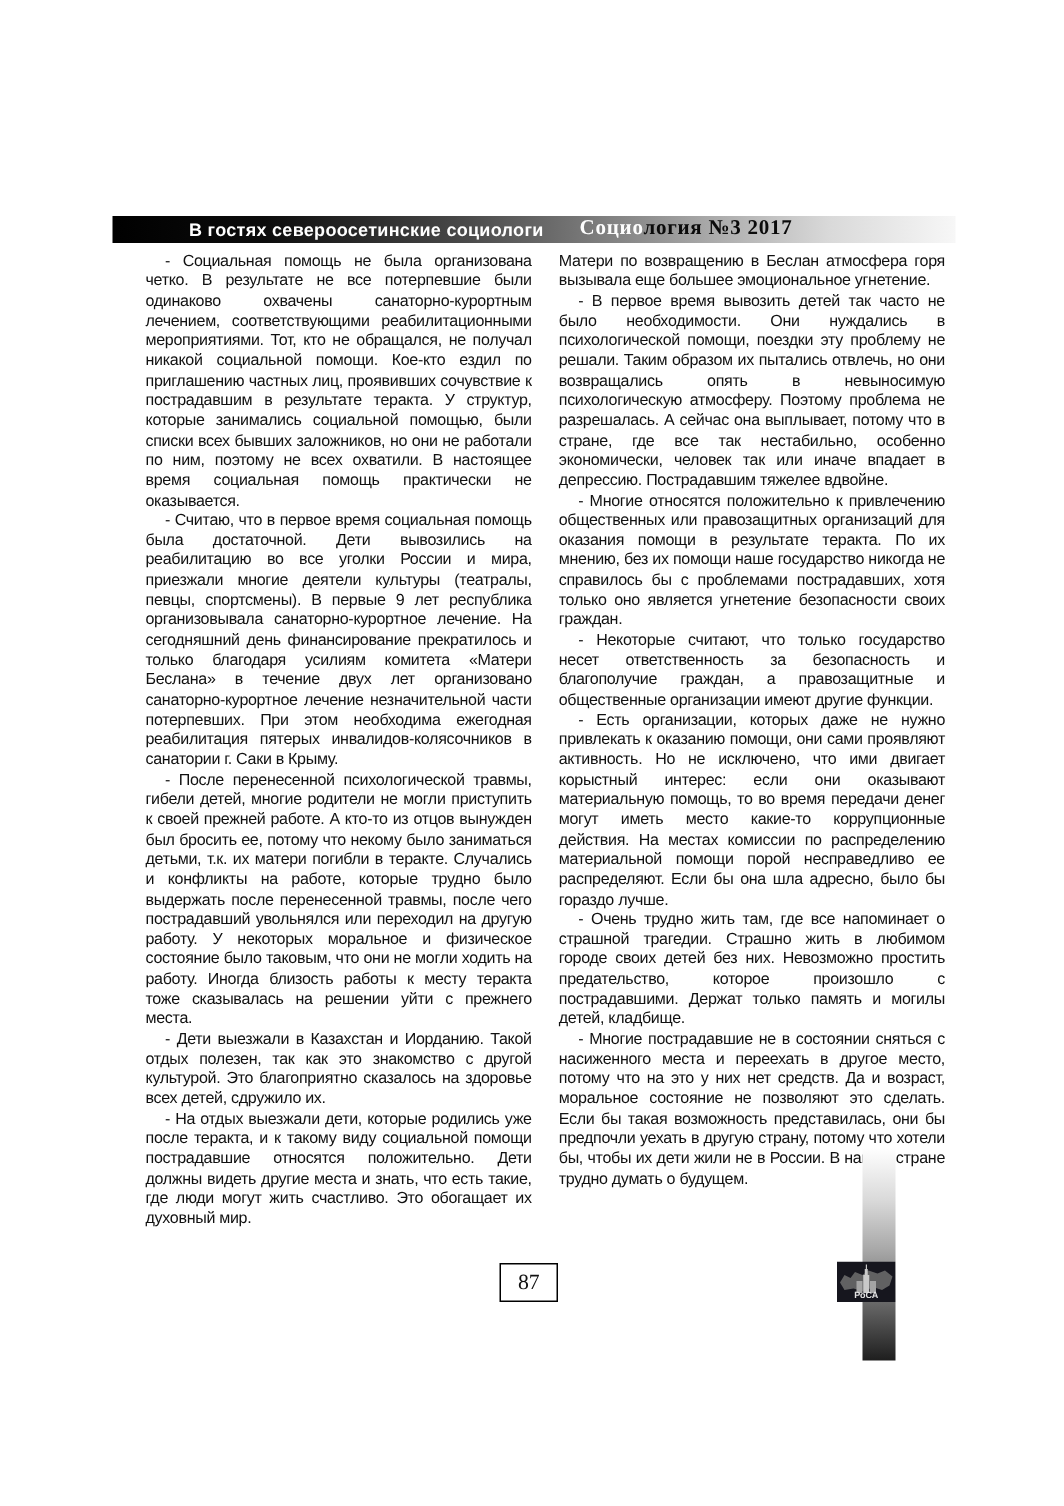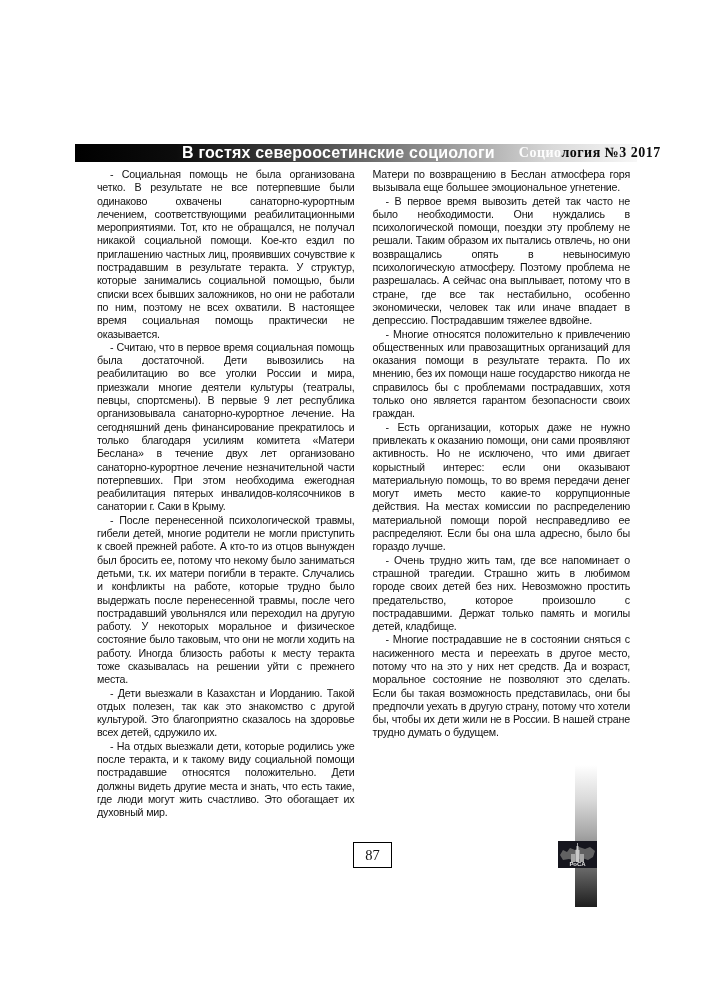--- a/index.html
+++ b/index.html
@@ -10,22 +10,22 @@
     font-family:"Liberation Sans",sans-serif;
     overflow:hidden;
   }
   
   .header-bar{
     position:absolute;left:75px;top:144px;width:562px;height:18px;
     background:linear-gradient(90deg,#000 0%,#0c0c0c 18%,#4a4a4a 42%,#8b8b8b 62%,#d9d9d9 85%,#f7f7f7 100%);
     display:flex;align-items:center;
   }
   .header-section-title{
-    margin-left:107px;
-    color:#fff;font-weight:bold;font-size:16px;letter-spacing:0.2px;
+    margin-left:51px;
+    color:#fff;font-weight:bold;font-size:12px;letter-spacing:0.2px;
     white-space:nowrap;
   }
   .header-journal{
     margin-left:24px;
     font-family:"Liberation Serif",serif;font-weight:bold;font-size:14px;
     white-space:nowrap;letter-spacing:0.5px;
   }
   .journal-white{color:#fdfdfd;text-align:center;}
   .journal-black{color:#0b0b0b;}
   
@@ -41,21 +41,20 @@
     color:#111;
   }
   .col-right .para:first-child{text-indent:0;}
   
   .folio-box{
     position:absolute;left:333px;top:842px;width:37px;height:24px;
     border:1.6px solid #000;
     display:flex;align-items:center;justify-content:center;
     font-family:"Liberation Serif",serif;font-size:14.5px;color:#111;
     background:#fff;
-    margin-left:20px;
   }
   
   .side-strip{
     position:absolute;left:575px;top:765px;width:22px;height:142px;
     background:linear-gradient(180deg,#ffffff 0%,#d9d9d9 25%,#a8a8a8 48%,#6b6b6b 72%,#1e1e1e 100%);
   }
   
   .logo-box{
     position:absolute;left:558px;top:841px;width:39px;height:27px;
   }
@@ -77,21 +76,22 @@
     <div class="col col-left">
         <p class="para">- Социальная помощь не была организована четко. В результате не все потерпевшие были одинаково охвачены санаторно-курортным лечением, соответствующими реабилитационными мероприятиями. Тот, кто не обращался, не получал никакой социальной помощи. Кое-кто ездил по приглашению частных лиц, проявивших сочувствие к пострадавшим в результате теракта. У структур, которые занимались социальной помощью, были списки всех бывших заложников, но они не работали по ним, поэтому не всех охватили. В настоящее время социальная помощь практически не оказывается.</p>
         <p class="para">- Считаю, что в первое время социальная помощь была достаточной. Дети вывозились на реабилитацию во все уголки России и мира, приезжали многие деятели культуры (театралы, певцы, спортсмены). В первые 9 лет республика организовывала санаторно-курортное лечение. На сегодняшний день финансирование прекратилось и только благодаря усилиям комитета «Матери Беслана» в течение двух лет организовано санаторно-курортное лечение незначительной части потерпевших. При этом необходима ежегодная реабилитация пятерых инвалидов-колясочников в санатории г. Саки в Крыму.</p>
         <p class="para">- После перенесенной психологической травмы, гибели детей, многие родители не могли приступить к своей прежней работе. А кто-то из отцов вынужден был бросить ее, потому что некому было заниматься детьми, т.к. их матери погибли в теракте. Случались и конфликты на работе, которые трудно было выдержать после перенесенной травмы, после чего пострадавший увольнялся или переходил на другую работу. У некоторых моральное и физическое состояние было таковым, что они не могли ходить на работу. Иногда близость работы к месту теракта тоже сказывалась на решении уйти с прежнего места.</p>
         <p class="para">- Дети выезжали в Казахстан и Иорданию. Такой отдых полезен, так как это знакомство с другой культурой. Это благоприятно сказалось на здоровье всех детей, сдружило их.</p>
         <p class="para">- На отдых выезжали дети, которые родились уже после теракта, и к такому виду социальной помощи пострадавшие относятся положительно. Дети должны видеть другие места и знать, что есть такие, где люди могут жить счастливо. Это обогащает их духовный мир.</p>
       </div>
     <div class="col col-right">
         <p class="para">Матери по возвращению в Беслан атмосфера горя вызывала еще большее эмоциональное угнетение.</p>
         <p class="para">- В первое время вывозить детей так часто не было необходимости. Они нуждались в психологической помощи, поездки эту проблему не решали. Таким образом их пытались отвлечь, но они возвращались опять в невыносимую психологическую атмосферу. Поэтому проблема не разрешалась. А сейчас она выплывает, потому что в стране, где все так нестабильно, особенно экономически, человек так или иначе впадает в депрессию. Пострадавшим тяжелее вдвойне.</p>
-        <p class="para">- Многие относятся положительно к привлечению общественных или правозащитных организаций для оказания помощи в результате теракта. По их мнению, без их помощи наше государство никогда не справилось бы с проблемами пострадавших, хотя только оно является гарантом безопасности своих граждан.</p>
+        <p class="para">- Многие относятся положительно к привлечению общественных или правозащитных организаций для оказания помощи в результате теракта. По их мнению, без их помощи наше государство никогда не справилось бы с проблемами пострадавших, хотя только оно является угнетение безопасности своих граждан.</p>
+        <p class="para">- Некоторые считают, что только государство несет ответственность за безопасность и благополучие граждан, а правозащитные и общественные организации имеют другие функции.</p>
         <p class="para">- Есть организации, которых даже не нужно привлекать к оказанию помощи, они сами проявляют активность. Но не исключено, что ими двигает корыстный интерес: если они оказывают материальную помощь, то во время передачи денег могут иметь место какие-то коррупционные действия. На местах комиссии по распределению материальной помощи порой несправедливо ее распределяют. Если бы она шла адресно, было бы гораздо лучше.</p>
         <p class="para">- Очень трудно жить там, где все напоминает о страшной трагедии. Страшно жить в любимом городе своих детей без них. Невозможно простить предательство, которое произошло с пострадавшими. Держат только память и могилы детей, кладбище.</p>
         <p class="para">- Многие пострадавшие не в состоянии сняться с насиженного места и переехать в другое место, потому что на это у них нет средств. Да и возраст, моральное состояние не позволяют это сделать. Если бы такая возможность представилась, они бы предпочли уехать в другую страну, потому что хотели бы, чтобы их дети жили не в России. В нашей стране трудно думать о будущем.</p>
       </div>
   </div>
 
   <div class="side-strip"></div>
 
   <div class="logo-box">
     <svg width="39" height="27" viewBox="0 0 39 27">

